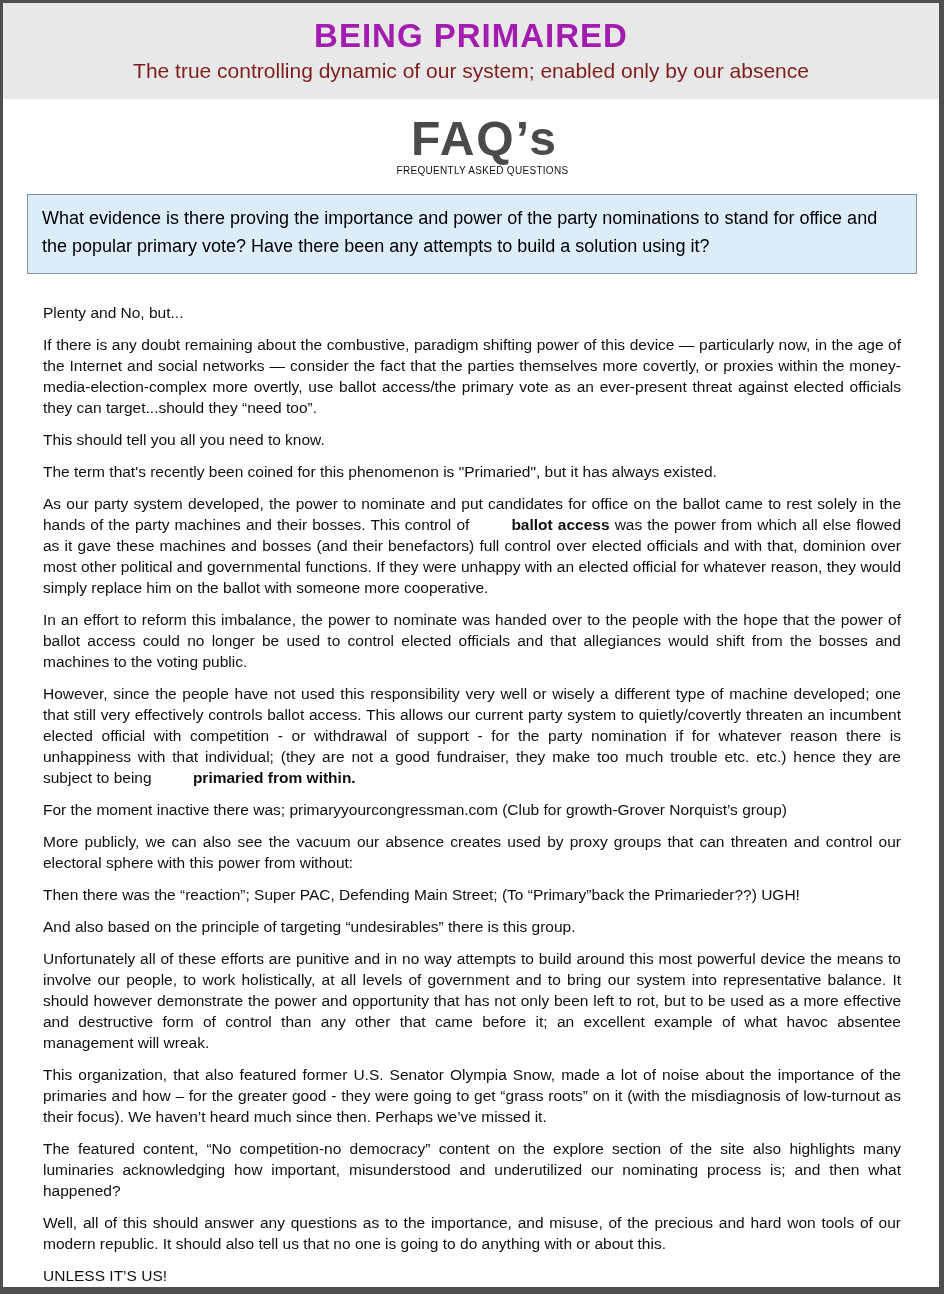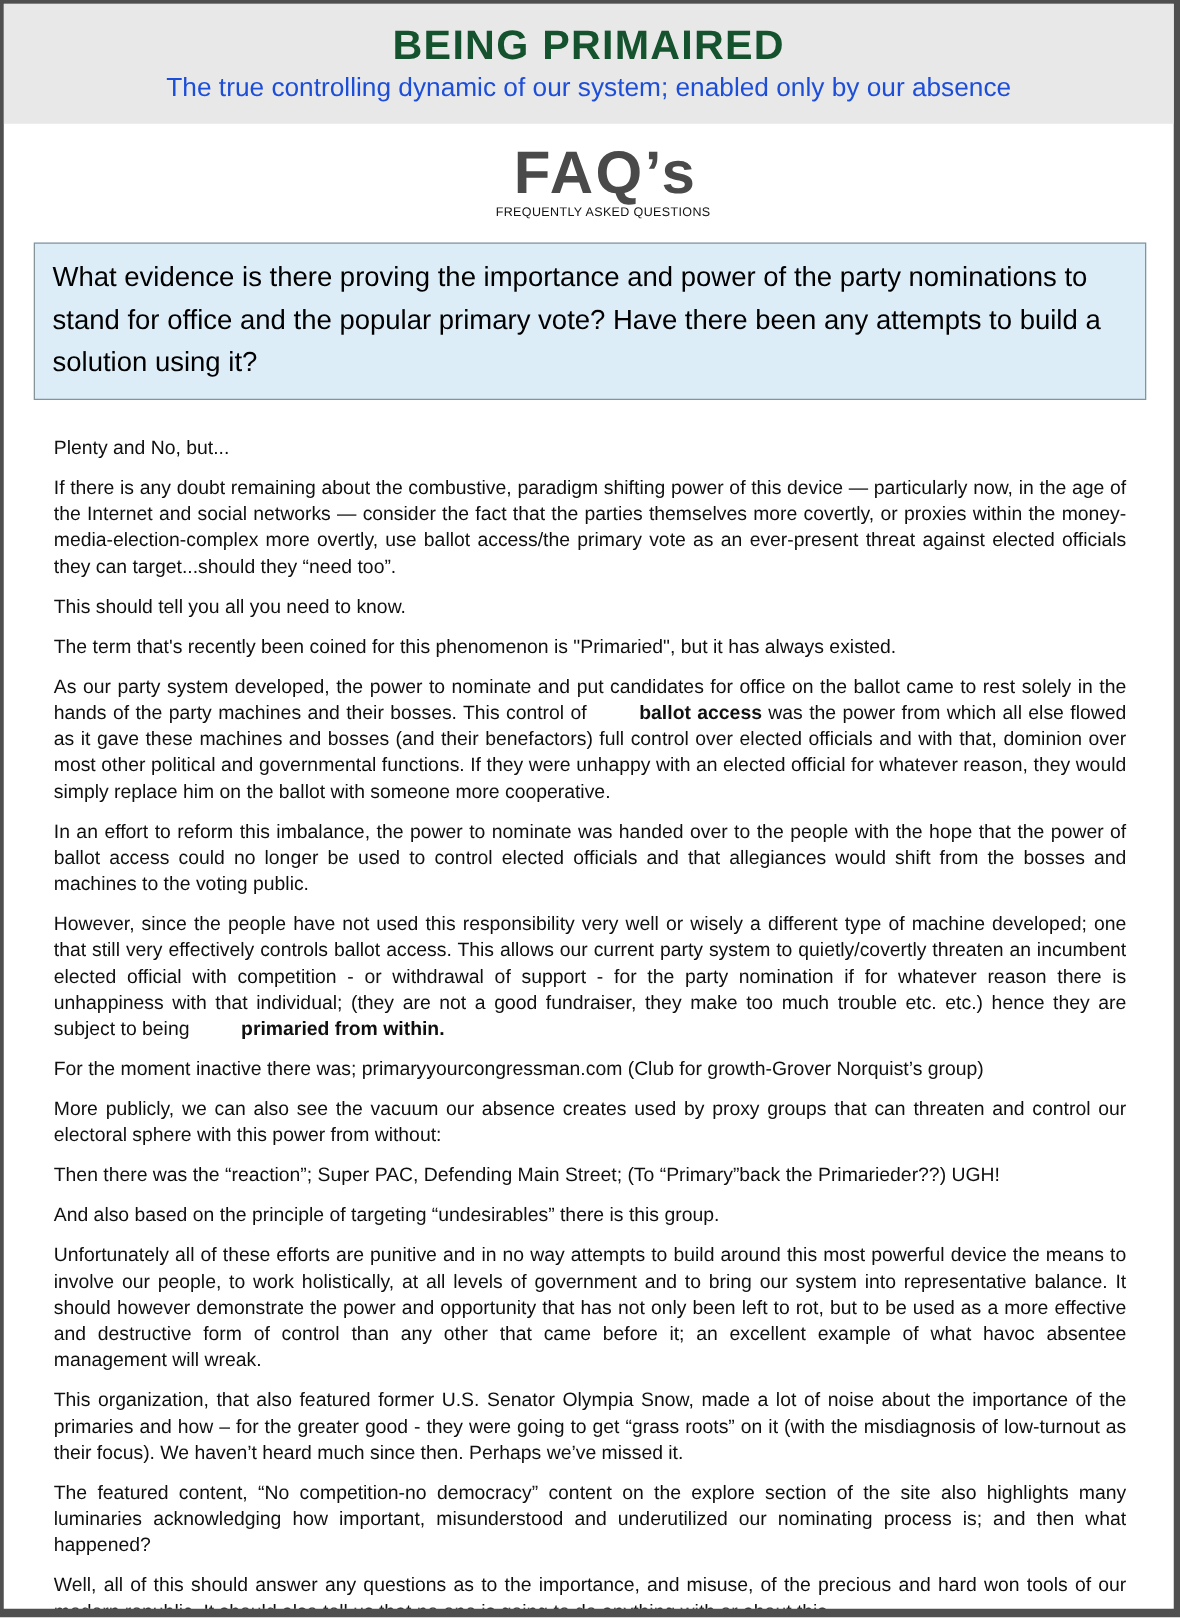--- a/index.html
+++ b/index.html
@@ -19,27 +19,27 @@
   .masthead {
     background: #e8e8e8;
     padding: 14px 10px 16px 10px;
     text-align: center;
   }
   .masthead-title {
     margin: 0;
     font-size: 33px;
     font-weight: bold;
     letter-spacing: 1px;
-    color: #14532d;
+    color: #a21caf;
   }
   .masthead-subtitle {
     margin: 4px 0 0 0;
     font-size: 21px;
     font-weight: normal;
-    color: #1d4ed8;
+    color: #7f1d1d;
   }
   .faq-block { text-align: center; margin-top: 16px; padding-left: 27px; }
   .faq-heading {
     margin: 0;
     font-size: 48px;
     font-weight: 800;
     letter-spacing: 2px;
     color: #4a4a4a;
     line-height: 1.0;
   }
@@ -48,21 +48,21 @@
     font-size: 10px;
     font-weight: 400;
     letter-spacing: 0.3px;
     color: #111111;
   }
   .question-box {
     margin: 18px 22px 0 24px;
     background: #dcedf8;
     border: 1px solid #85939b;
     padding: 10px 14px 12px 14px;
-    font-size: 22px;
+    font-size: 18px;
     line-height: 1.55;
     color: #000000;
   }
   .answer {
     padding: 28px 38px 0 40px;
     font-size: 15.5px;
     line-height: 21px;
     text-align: justify;
     color: #101010;
   }

